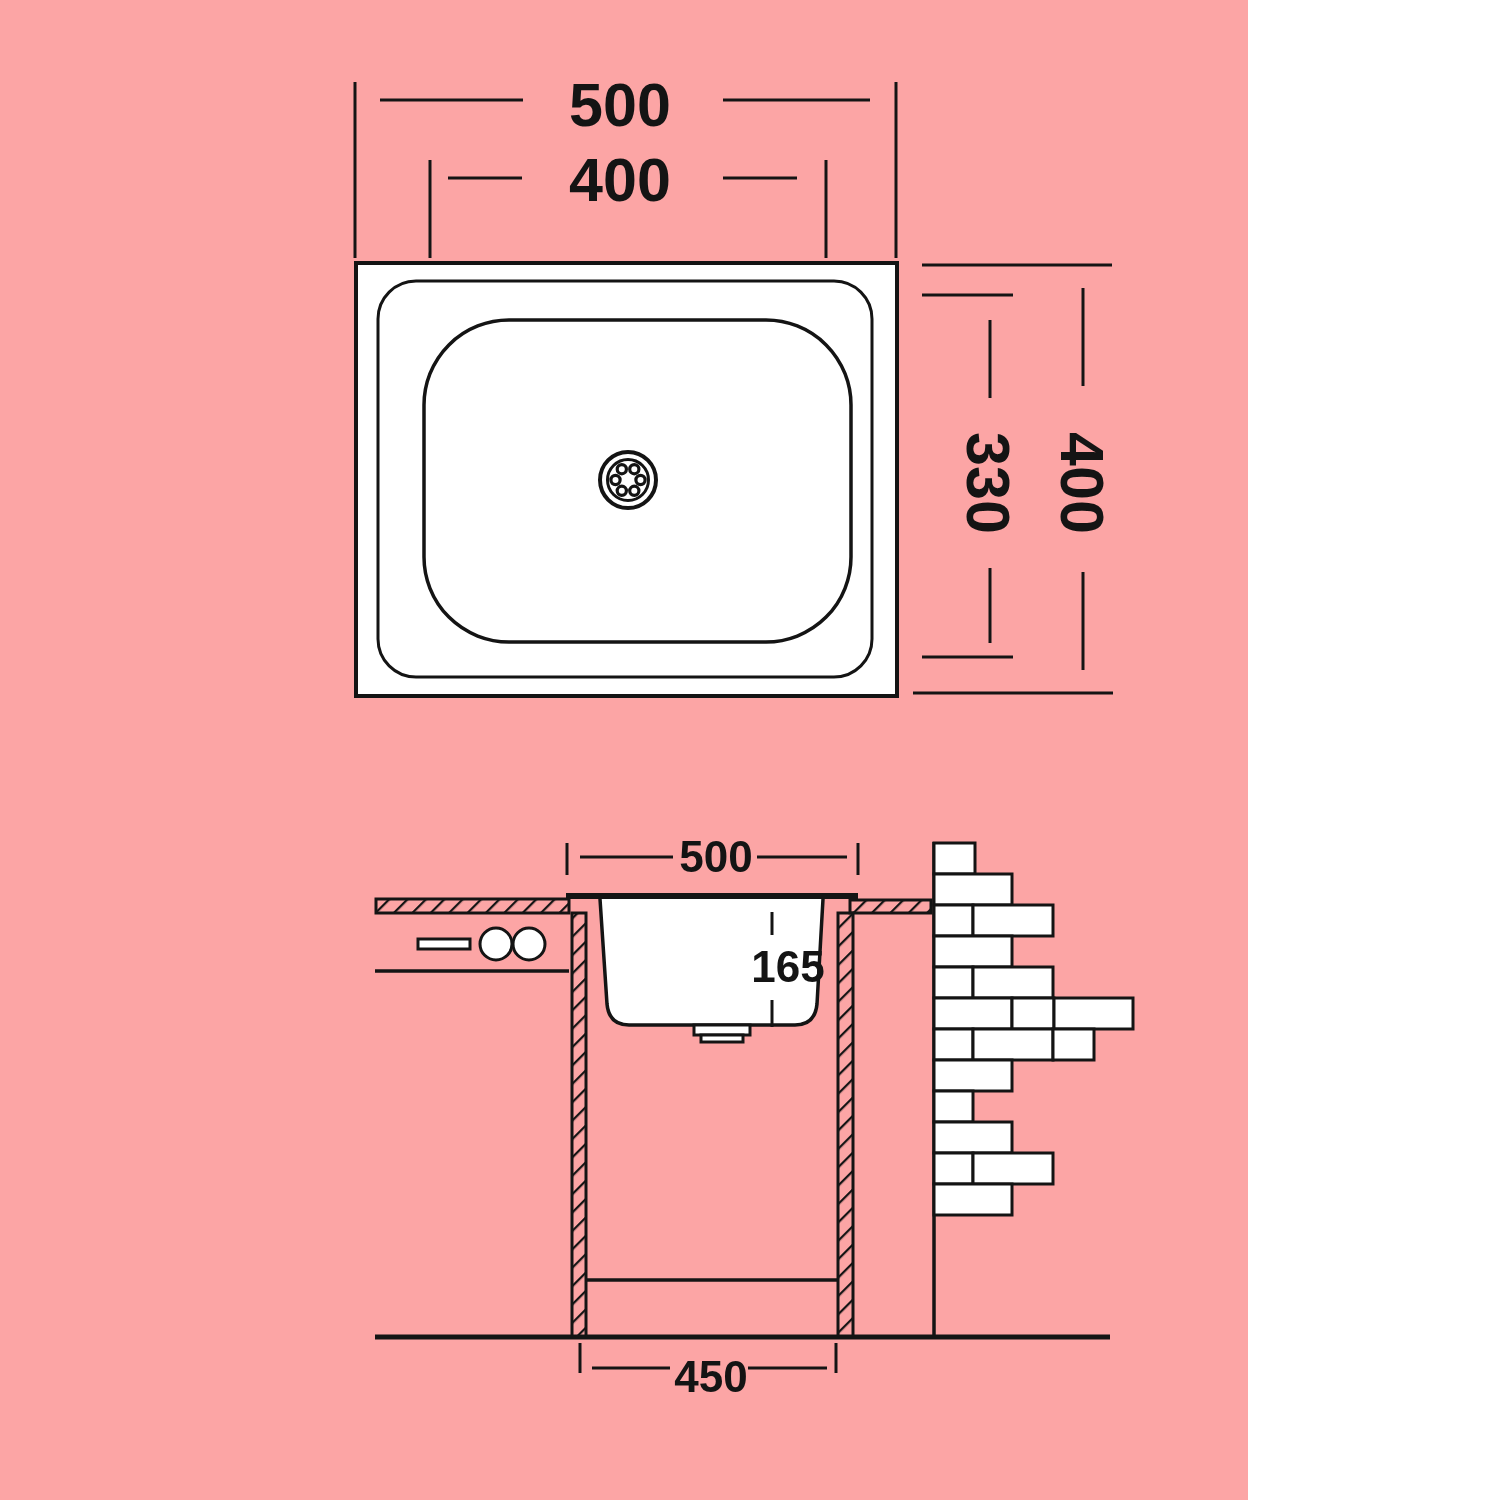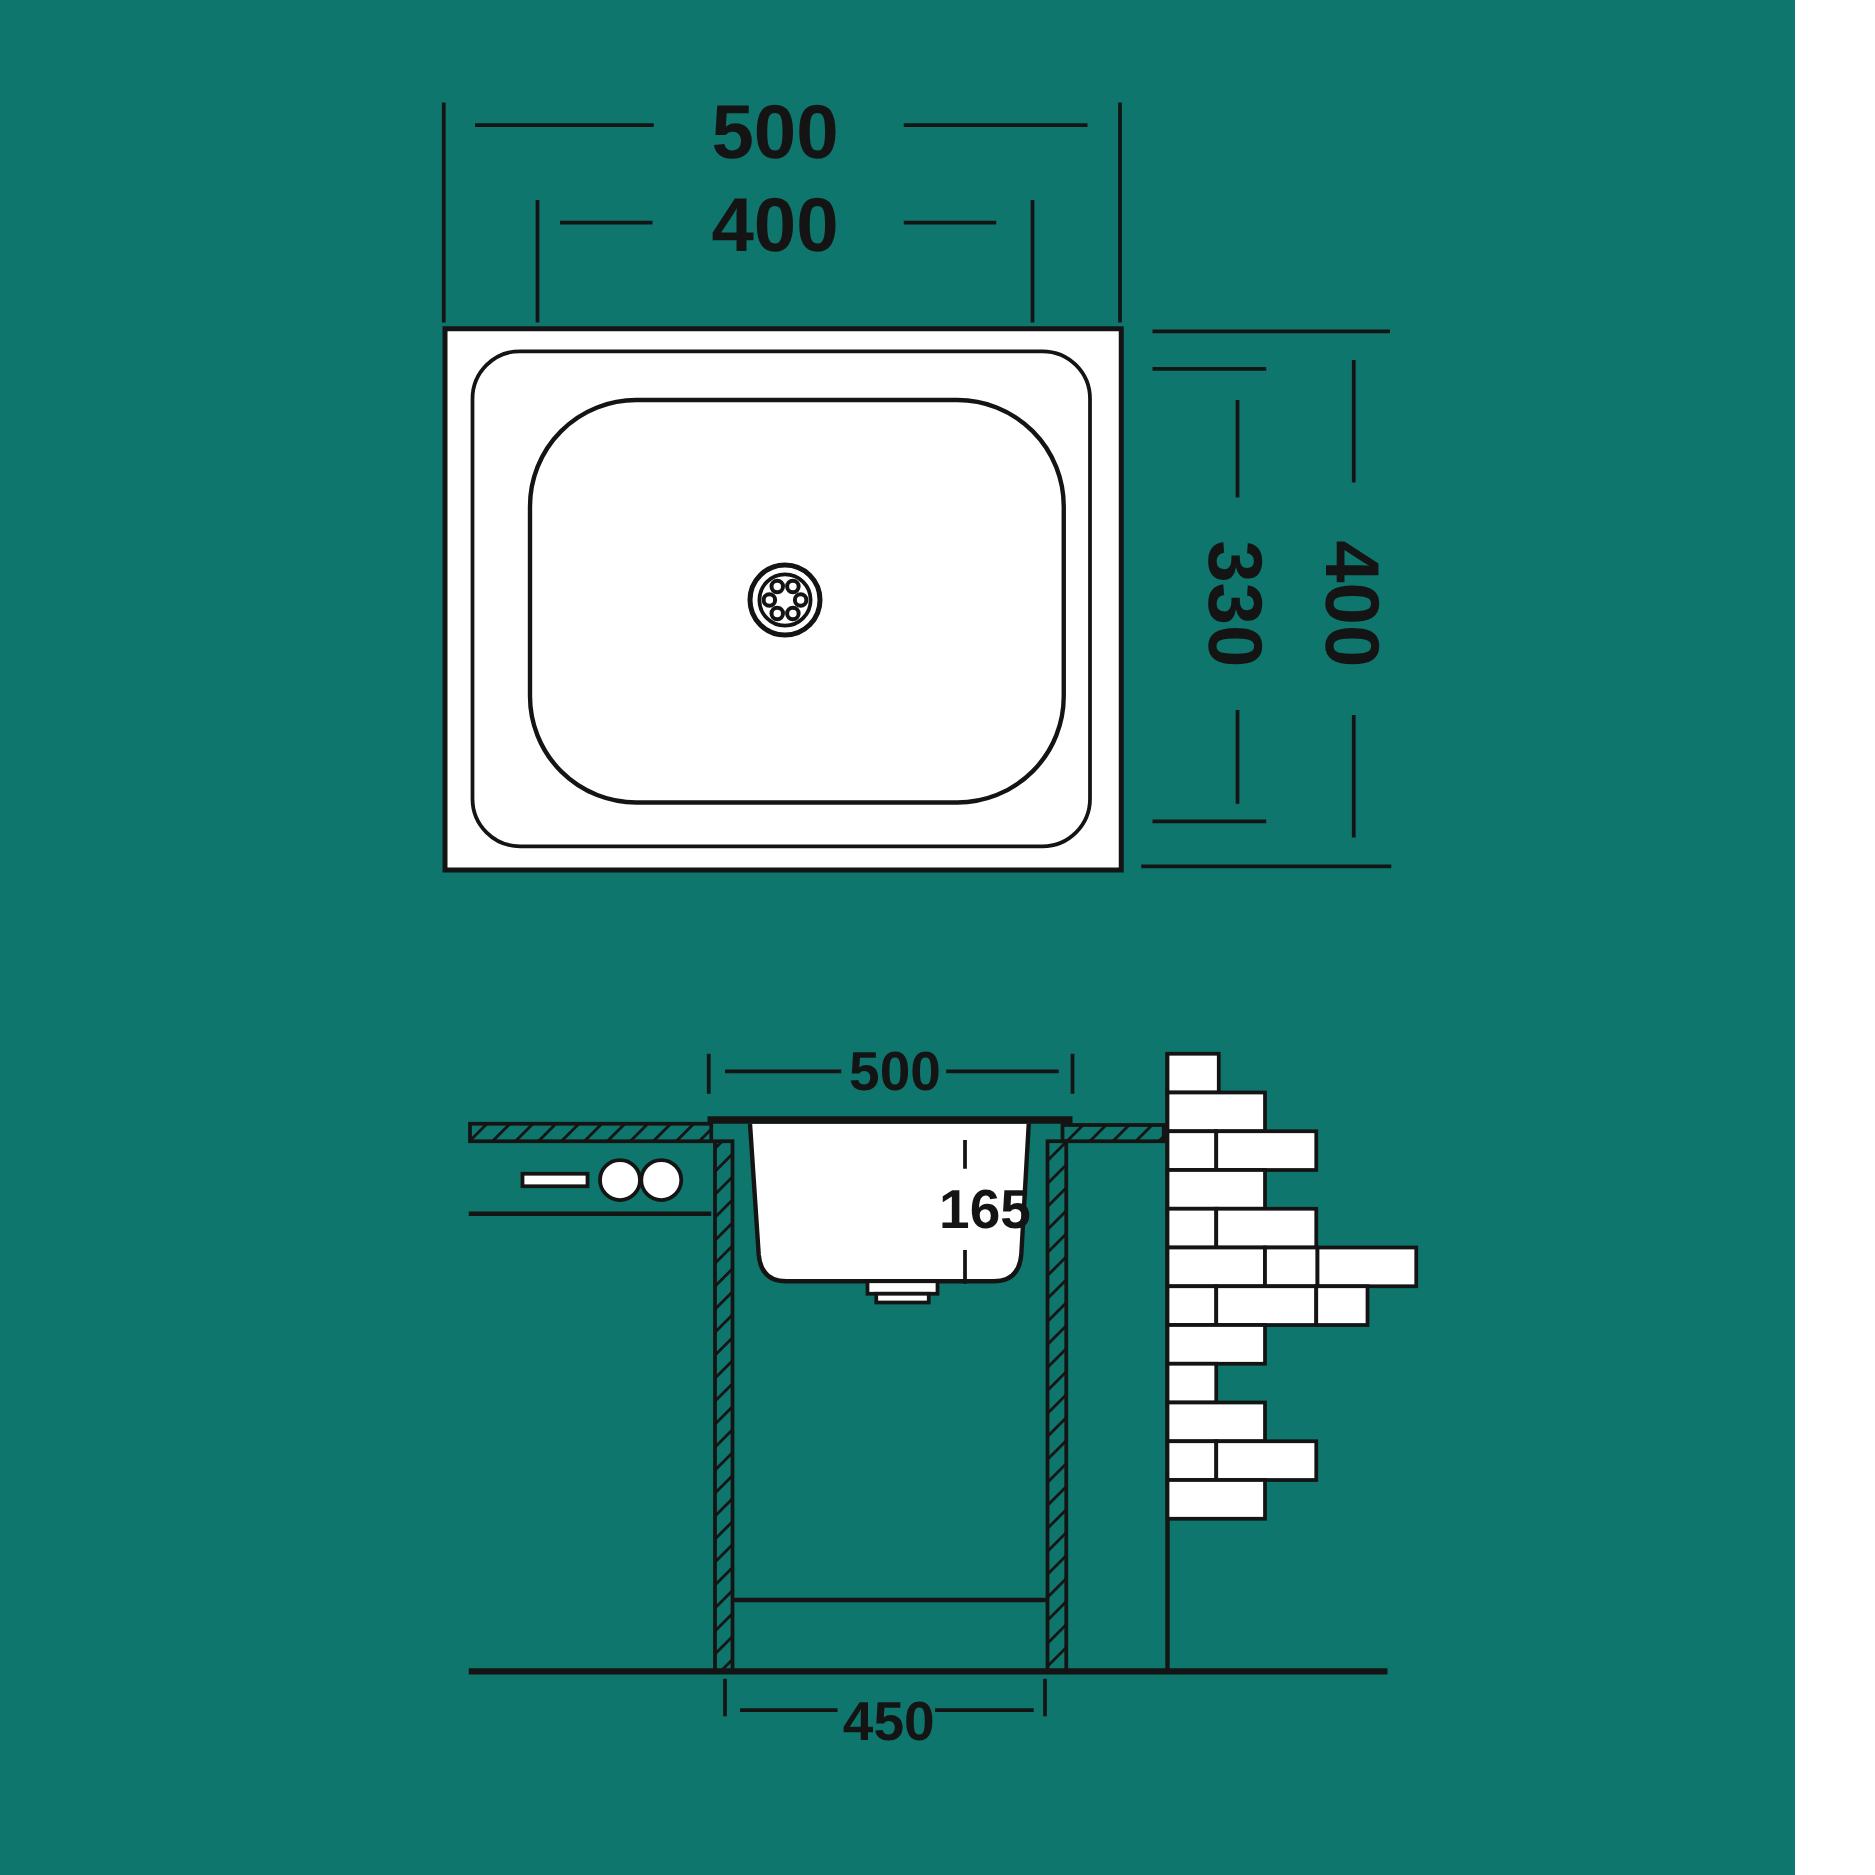--- a/index.html
+++ b/index.html
@@ -2,23 +2,23 @@
 <html><head>
 <meta charset="utf-8">
 <style>
   html, body {
     margin: 0;
     padding: 0;
     background: #ffffff;
   }
   .canvas {
     position: relative;
-    width: 1436px;
+    width: 1248px;
     height: 1500px;
-    background: #0f766e;
+    background: #fca5a5;
     font-family: "Liberation Sans", sans-serif;
   }
   svg { display: block; }
   text {
     font-family: "Liberation Sans", sans-serif;
     font-weight: bold;
     fill: #141414;
   }
   .dim-lg { font-size: 61px; }
   .dim-sm { font-size: 44px; }

